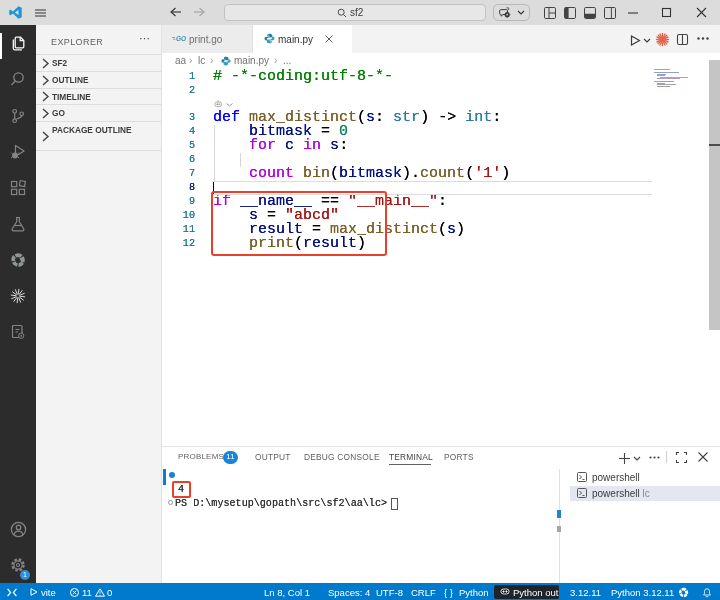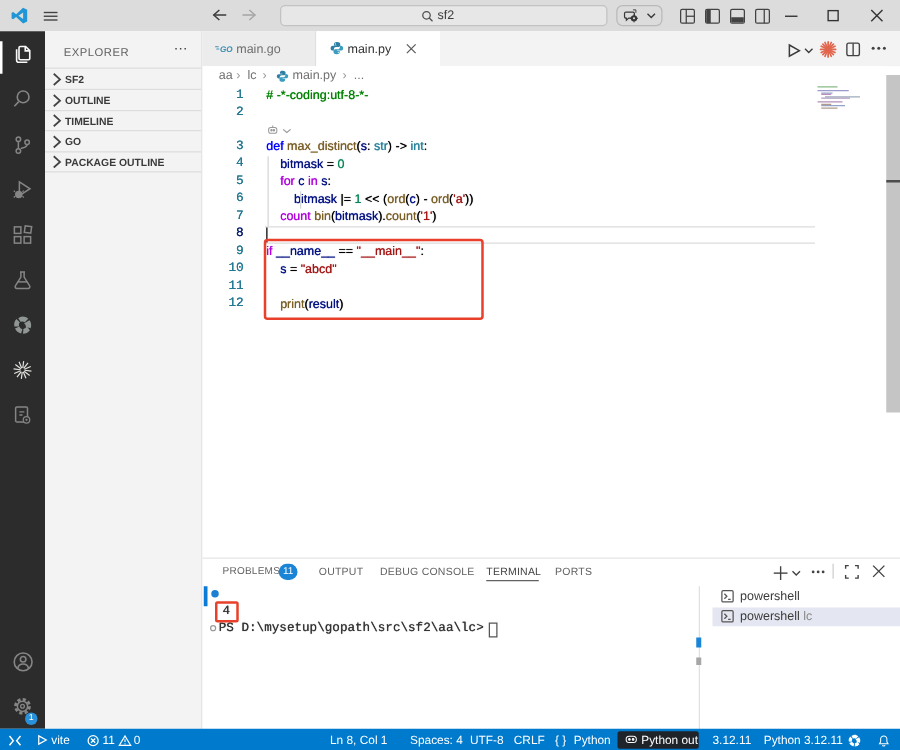--- a/index.html
+++ b/index.html
@@ -19,21 +19,21 @@
 .sbrow .chev{position:absolute;left:5px;top:50%;margin-top:-5.5px;width:9px;height:11px}
 
 #tabstrip{left:162px;top:25px;width:558px;height:28px;background:#f3f3f3}
 #tabgo{position:absolute;left:0;top:0;width:91px;height:28px;background:#ececec;border-right:1px solid #e0e0e0;color:#6e6e6e}
 #tabpy{position:absolute;left:91px;top:0;width:99px;height:28px;background:#fff;color:#333}
 .tablabel{position:absolute;top:9px;font-size:10px}
 #breadcrumb{left:162px;top:53px;width:547px;height:15px;background:#fff;font-size:10px;color:#717171}
 
 #editor{left:162px;top:68px;width:547px;height:378px;background:#fff}
 .ln{position:absolute;width:33px;text-align:right;font-size:10.2px;line-height:14px;color:#237893;font-family:"Liberation Mono",monospace;text-shadow:0 0 .5px currentColor}
-.cl{position:absolute;left:51px;font-size:10px;line-height:14px;font-family:Liberation Sans, sans-serif;white-space:pre;color:#000;text-shadow:0 0 .6px currentColor}
+.cl{position:absolute;left:51px;font-size:15px;line-height:14px;font-family:Liberation Mono, monospace;white-space:pre;color:#000;text-shadow:0 0 .6px currentColor}
 .kb{color:#0000ff}.kc{color:#af00db}.fn{color:#795e26}.vr{color:#001080}.st{color:#a31515}.nm{color:#098658}.ty{color:#267f99}.cm{color:#008000}
 .mm{position:absolute;height:1px}
 
 #panel{left:162px;top:446px;width:558px;height:137px;background:#fff;border-top:1px solid #e5e5e5}
 .ptab{position:absolute;top:5px;font-size:8.4px;letter-spacing:.2px;color:#616161}
 .term{position:absolute;font-size:10.1px;line-height:14px;font-family:"Liberation Mono",monospace;white-space:pre;color:#333;text-shadow:0 0 .6px currentColor}
 
 #statusbar{left:0;top:583px;width:720px;height:17px;background:#007acc;color:#fff;font-size:9.5px}
 .si{position:absolute;top:4px;white-space:nowrap}
 .redbox{position:absolute;border:2.5px solid #e8402a;border-radius:3px}
@@ -218,35 +218,35 @@
       </svg>SF2</div>
   <div class="sbrow" style="top:63px;height:16px;line-height:16px"><svg class="chev" viewBox="0 0 9 11">
         <path d="M2 1l5 4.5L2 10" fill="none" stroke="#424242" stroke-width="1.4"></path>
       </svg>TIMELINE</div>
   <div class="sbrow" style="top:46px;height:17px;line-height:17px"><svg class="chev" viewBox="0 0 9 11">
         <path d="M2 1l5 4.5L2 10" fill="none" stroke="#424242" stroke-width="1.4"></path>
       </svg>OUTLINE</div>
   <div class="sbrow" style="top:79px;height:17px;line-height:17px"><svg class="chev" viewBox="0 0 9 11">
         <path d="M2 1l5 4.5L2 10" fill="none" stroke="#424242" stroke-width="1.4"></path>
       </svg>GO</div>
-  <div class="sbrow" style="top:96px;height:17px;line-height:17px;border-bottom:1px solid #ddd"><svg class="chev" viewBox="0 0 9 11">
+  <div class="sbrow" style="top:96px;height:30px;line-height:17px;border-bottom:1px solid #ddd"><svg class="chev" viewBox="0 0 9 11">
         <path d="M2 1l5 4.5L2 10" fill="none" stroke="#424242" stroke-width="1.4"></path>
       </svg>PACKAGE OUTLINE</div>
 </div>
 
 <div class="abs" id="tabstrip">
   <div class="abs" id="tabgo">
     <svg style="left:10px;top:10px" width="15" height="8" viewBox="0 0 30 16">
         <g fill="#3c8fb2">
           <rect x="0" y="4" width="6" height="1.6" rx="0.8"></rect>
           <rect x="2" y="7.5" width="5" height="1.6" rx="0.8"></rect>
           <text x="8" y="12.5" font-family="Liberation Sans" font-weight="bold" font-style="italic" font-size="13">GO</text>
         </g>
       </svg>
-    <span class="tablabel" style="left:27px">main.go</span>
+    <span class="tablabel" style="left:27px">print.go</span>
   </div>
   <div class="abs" id="tabpy">
     <svg style="left:11px;top:8px" width="11" height="11" viewBox="0 0 16 16">
         <path fill="#2d7fa5" d="M7.9 1c-1.8 0-3.2.8-3.2 2.3v1.5h3.2v.5H3.3C1.7 5.3.7 6.4.7 8s1 2.8 2.6 2.8h1.2V9.1c0-1.3 1.1-2.4 2.4-2.4h3c1.2 0 2-.9 2-2V3.3C11.9 1.9 10.3 1 8.6 1zM6.3 2.4c.4 0 .7.3.7.7s-.3.7-.7.7-.7-.3-.7-.7.3-.7.7-.7z"></path>
         <path fill="#3a9dbf" d="M8.1 15c1.8 0 3.2-.8 3.2-2.3v-1.5H8.1v-.5h4.6c1.6 0 2.6-1.1 2.6-2.7s-1-2.8-2.6-2.8h-1.2v1.7c0 1.3-1.1 2.4-2.4 2.4h-3c-1.2 0-2 .9-2 2v1.4c0 1.4 1.6 2.3 3.3 2.3zm1.6-1.4c-.4 0-.7-.3-.7-.7s.3-.7.7-.7.7.3.7.7-.3.7-.7.7z"></path>
       </svg>
     <span class="tablabel" style="left:25px">main.py</span>
     <svg style="left:72px;top:10px" width="8" height="8">
         <g stroke="#5a5a5a" stroke-width="1">
           <line x1="0.5" y1="0.5" x2="7.5" y2="7.5"></line>
@@ -323,24 +323,24 @@
         <path d="M5 0.5v2"></path>
       </g>
     </svg>
   <svg style="left:64px;top:35px" width="7" height="4">
       <path fill="none" stroke="#999" stroke-width="1" d="M0.5 0.5 3.5 3 6.5 0.5"></path>
     </svg>
   <div class="cl" style="top:2px"><span class="cm"># -*-coding:utf-8-*-</span></div>
   <div class="cl" style="top:43px"><span class="kb">def</span> <span class="fn">max_distinct</span>(<span class="vr">s</span>: <span class="ty">str</span>) -&gt; <span class="ty">int</span>:</div>
   <div class="cl" style="top:57px">    <span class="vr">bitmask</span> = <span class="nm">0</span></div>
   <div class="cl" style="top:71px">    <span class="kc">for</span> <span class="vr">c</span> <span class="kc">in</span> <span class="vr">s</span>:</div>
-  <div class="cl" style="top:85px">        <span class="vr">bitmask</span> |= <span class="nm">1</span> &lt;&lt; (<span class="fn">ord</span>(<span class="vr">c</span>) - <span class="fn">ord</span>(<span class="st">'a'</span>))</div>
   <div class="cl" style="top:99px">    <span class="kc">count</span> <span class="fn">bin</span>(<span class="vr">bitmask</span>).<span class="fn">count</span>(<span class="st">'1'</span>)</div>
   <div class="cl" style="top:127px"><span class="kc">if</span> <span class="vr">__name__</span> == <span class="st">"__main__"</span>:</div>
   <div class="cl" style="top:141px">    <span class="vr">s</span> = <span class="st">"abcd"</span></div>
+  <div class="cl" style="top:155px">    <span class="vr">result</span> = <span class="fn">max_distinct</span>(<span class="vr">s</span>)</div>
   <div class="cl" style="top:169px">    <span class="fn">print</span>(<span class="vr">result</span>)</div>
 
   <div class="abs" style="left:50px;top:113px;width:440px;height:14px;border-top:1px solid #dcdcdc;border-bottom:1px solid #dcdcdc"></div>
 
   <div class="abs" style="left:51px;top:114px;width:1.3px;height:12px;background:#000"></div>
 
   <div class="abs" style="left:52px;top:57px;width:1px;height:56px;background:#d6d6d6"></div>
   <div class="abs" style="left:78px;top:85px;width:1px;height:14px;background:#d6d6d6"></div>
 
   <div class="redbox" style="left:49px;top:123px;width:176px;height:65px"></div>

